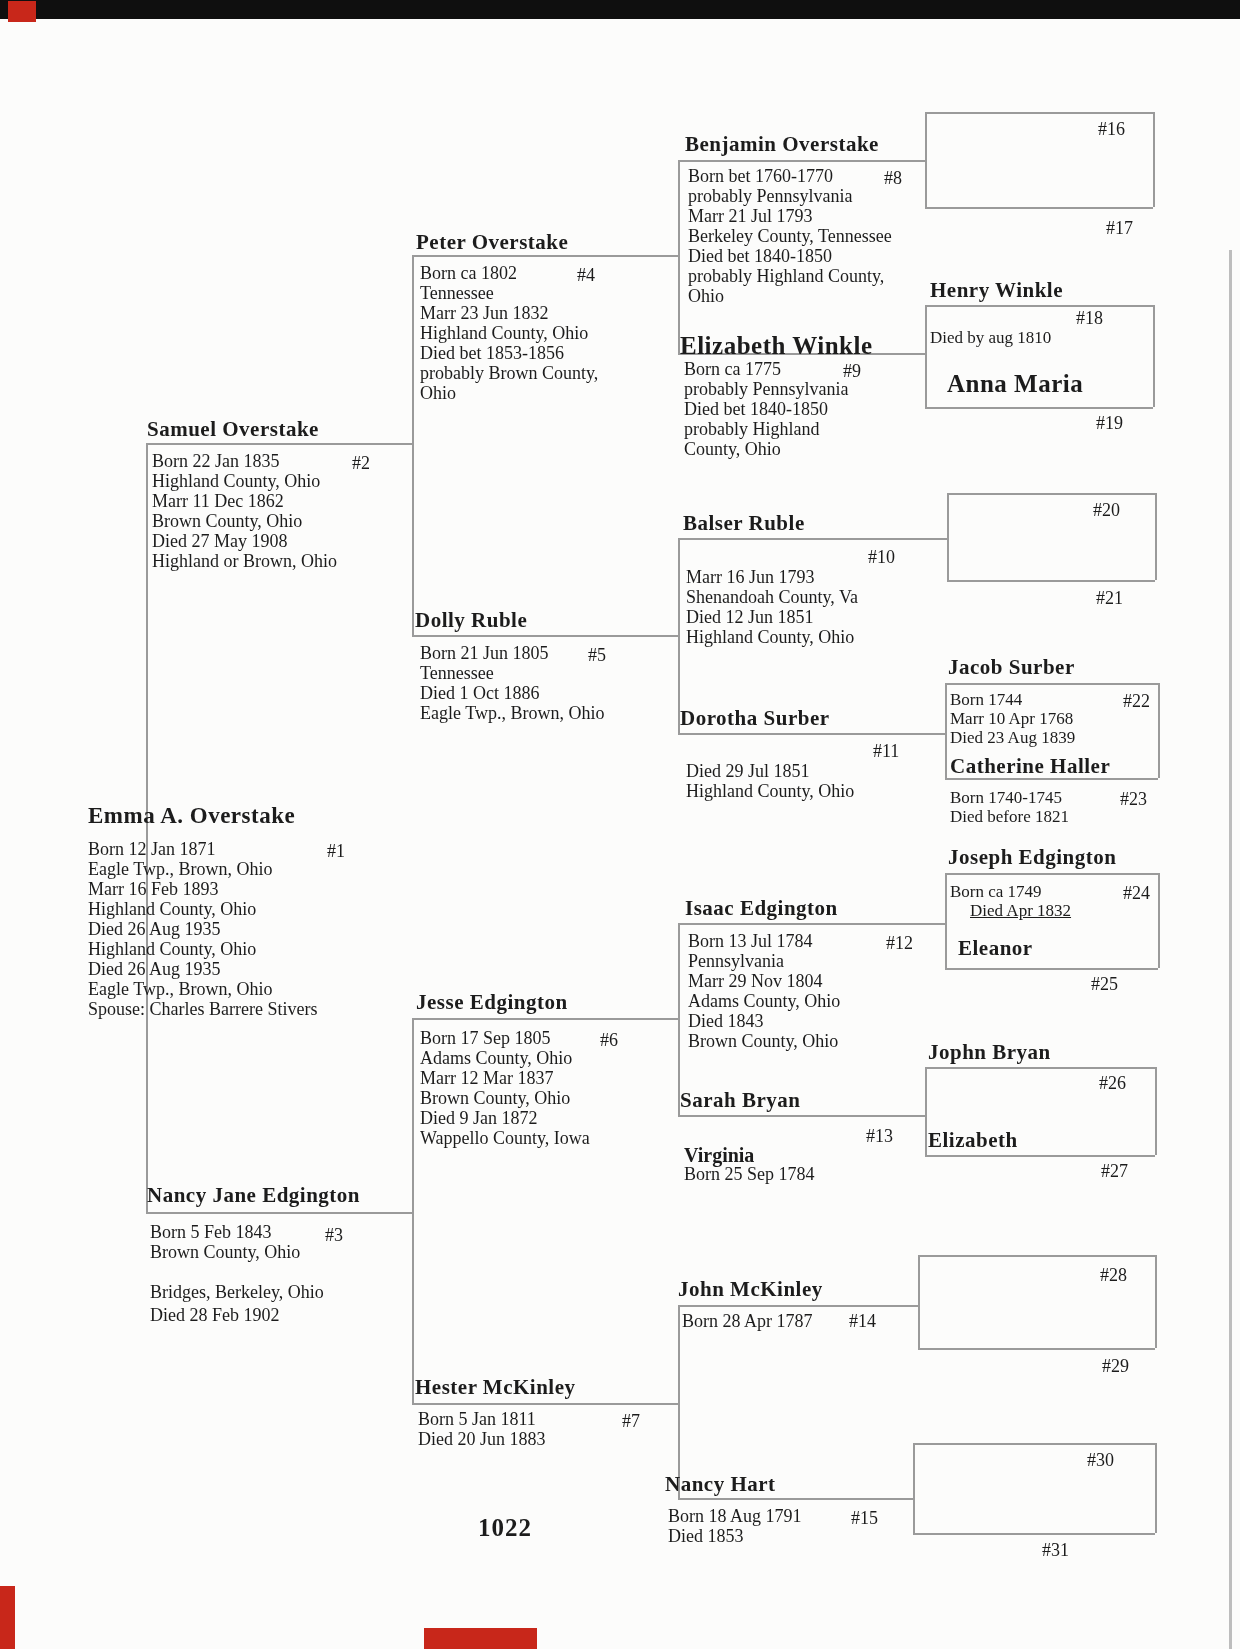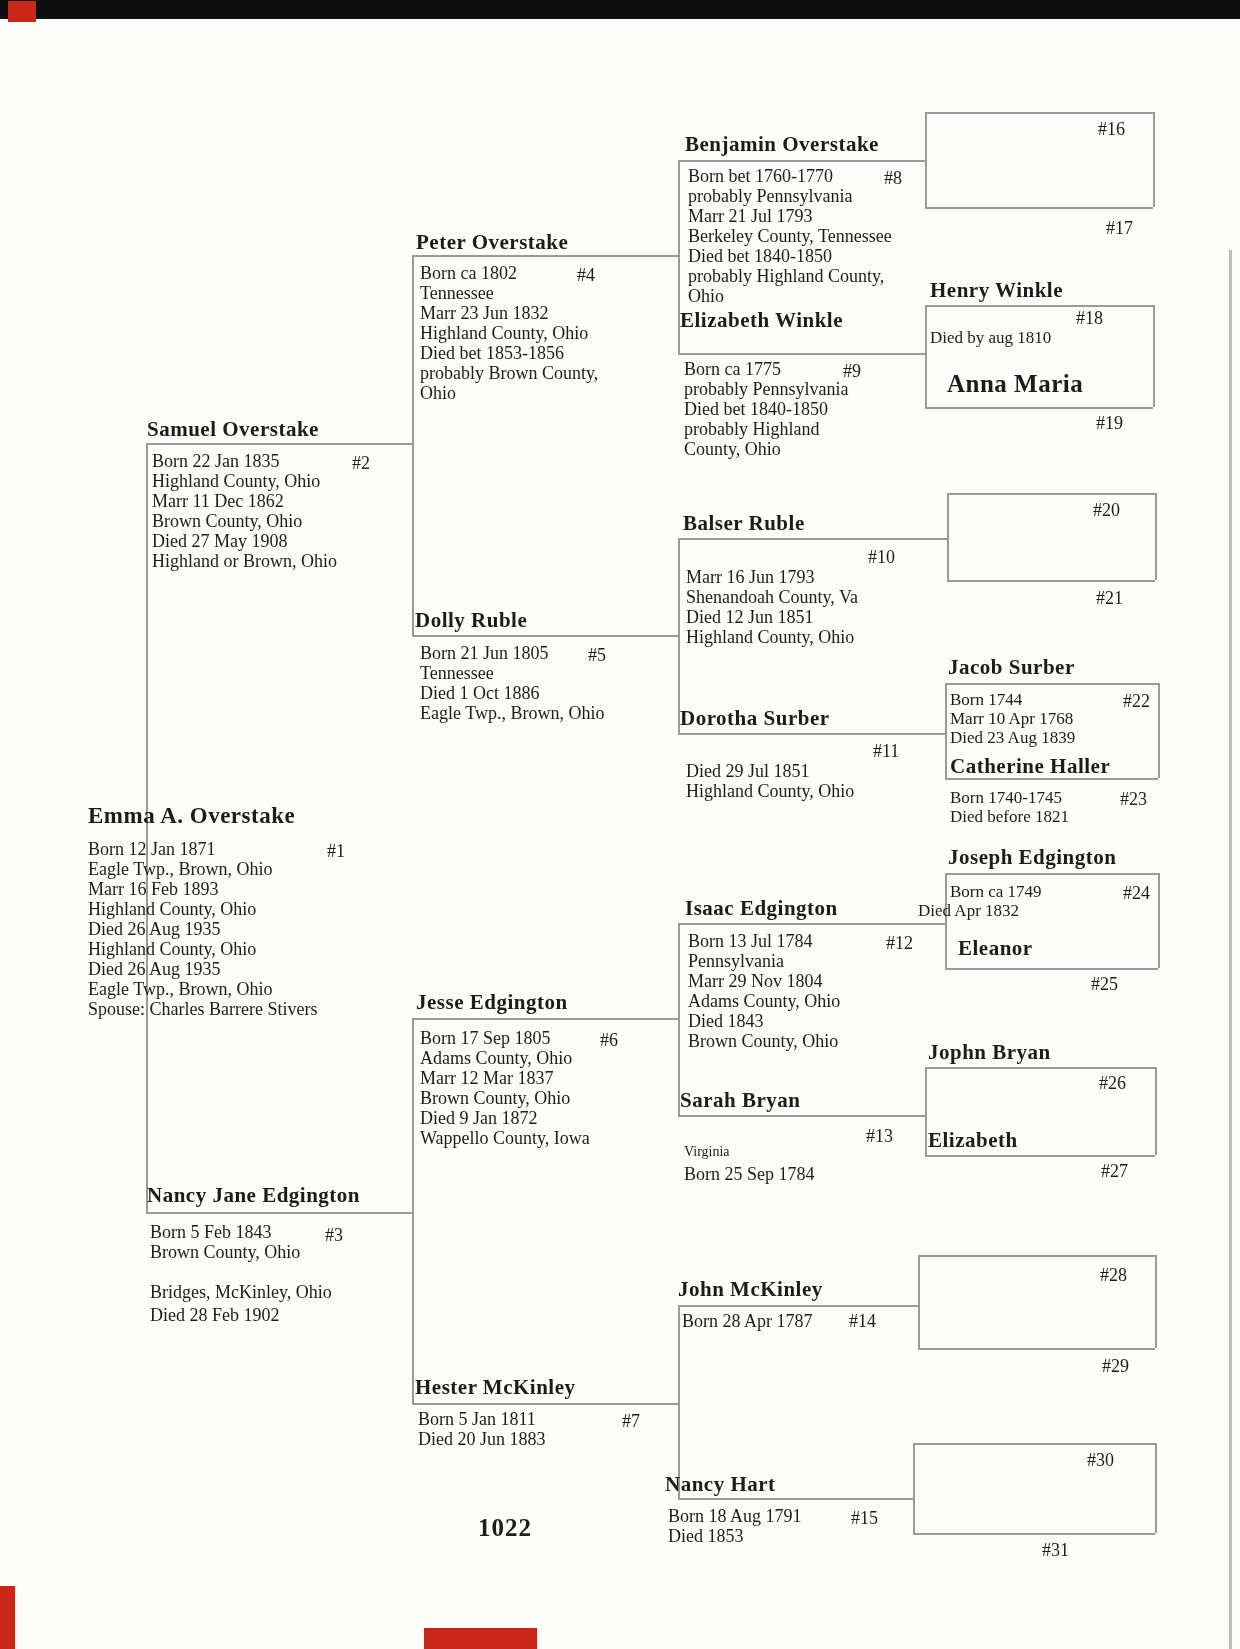--- a/index.html
+++ b/index.html
@@ -96,21 +96,21 @@
       <div class="pline" style="left: 152px; top: 472px; font-size: 18px;">Highland County, Ohio</div>
       <div class="pline" style="left: 152px; top: 492px; font-size: 18px;">Marr 11 Dec 1862</div>
       <div class="pline" style="left: 152px; top: 512px; font-size: 18px;">Brown County, Ohio</div>
       <div class="pline" style="left: 152px; top: 532px; font-size: 18px;">Died 27 May 1908</div>
       <div class="pline" style="left: 152px; top: 552px; font-size: 18px;">Highland or Brown, Ohio</div>
       <div class="pid" style="left: 352px; top: 454px;">#2</div>
       <div class="pname" style="left: 147px; top: 1185px; font-size: 21px;">Nancy Jane Edgington</div>
       <div class="pline" style="left: 150px; top: 1223px; font-size: 18px;">Born 5 Feb 1843</div>
       <div class="pline" style="left: 150px; top: 1243px; font-size: 18px;">Brown County, Ohio</div>
       <div class="pline" style="left: 150px; top: 1263px; font-size: 18px; margin-top: 43px;">Died 28 Feb 1902</div>
-      <div class="pline" style="left: 150px; top: 1283px; font-size: 18px;">Bridges, McKinley, Ohio</div>
+      <div class="pline" style="left: 150px; top: 1283px; font-size: 18px;">Bridges, Berkeley, Ohio</div>
       <div class="pid" style="left: 325px; top: 1226px;">#3</div>
       <div class="pname" style="left: 416px; top: 232px; font-size: 21px;">Peter Overstake</div>
       <div class="pline" style="left: 420px; top: 264px; font-size: 18px;">Born ca 1802</div>
       <div class="pline" style="left: 420px; top: 284px; font-size: 18px;">Tennessee</div>
       <div class="pline" style="left: 420px; top: 304px; font-size: 18px;">Marr 23 Jun 1832</div>
       <div class="pline" style="left: 420px; top: 324px; font-size: 18px;">Highland County, Ohio</div>
       <div class="pline" style="left: 420px; top: 344px; font-size: 18px;">Died bet 1853-1856</div>
       <div class="pline" style="left: 420px; top: 364px; font-size: 18px;">probably Brown County,</div>
       <div class="pline" style="left: 420px; top: 384px; font-size: 18px;">Ohio</div>
       <div class="pid" style="left: 577px; top: 266px;">#4</div>
@@ -134,21 +134,21 @@
       <div class="pid" style="left: 622px; top: 1412px;">#7</div>
       <div class="pname" style="left: 685px; top: 134px; font-size: 21px;">Benjamin Overstake</div>
       <div class="pline" style="left: 688px; top: 167px; font-size: 18px;">Born bet 1760-1770</div>
       <div class="pline" style="left: 688px; top: 187px; font-size: 18px;">probably Pennsylvania</div>
       <div class="pline" style="left: 688px; top: 207px; font-size: 18px;">Marr 21 Jul 1793</div>
       <div class="pline" style="left: 688px; top: 227px; font-size: 18px;">Berkeley County, Tennessee</div>
       <div class="pline" style="left: 688px; top: 247px; font-size: 18px;">Died bet 1840-1850</div>
       <div class="pline" style="left: 688px; top: 267px; font-size: 18px;">probably Highland County,</div>
       <div class="pline" style="left: 688px; top: 287px; font-size: 18px;">Ohio</div>
       <div class="pid" style="left: 884px; top: 169px;">#8</div>
-      <div class="pname" style="left: 680px; top: 310px; font-size: 21px;">Elizabeth Winkle</div>
+      <div class="pname" style="left: 680px; top: 333px; font-size: 25px;">Elizabeth Winkle</div>
       <div class="pline" style="left: 684px; top: 360px; font-size: 18px;">Born ca 1775</div>
       <div class="pline" style="left: 684px; top: 380px; font-size: 18px;">probably Pennsylvania</div>
       <div class="pline" style="left: 684px; top: 400px; font-size: 18px;">Died bet 1840-1850</div>
       <div class="pline" style="left: 684px; top: 420px; font-size: 18px;">probably Highland</div>
       <div class="pline" style="left: 684px; top: 440px; font-size: 18px;">County, Ohio</div>
       <div class="pid" style="left: 843px; top: 362px;">#9</div>
       <div class="pname" style="left: 683px; top: 513px; font-size: 21px;">Balser Ruble</div>
       <div class="pline" style="left: 686px; top: 568px; font-size: 18px;">Marr 16 Jun 1793</div>
       <div class="pline" style="left: 686px; top: 588px; font-size: 18px;">Shenandoah County, Va</div>
       <div class="pline" style="left: 686px; top: 608px; font-size: 18px;">Died 12 Jun 1851</div>
@@ -161,21 +161,21 @@
       <div class="pname" style="left: 685px; top: 898px; font-size: 21px;">Isaac Edgington</div>
       <div class="pline" style="left: 688px; top: 932px; font-size: 18px;">Born 13 Jul 1784</div>
       <div class="pline" style="left: 688px; top: 952px; font-size: 18px;">Pennsylvania</div>
       <div class="pline" style="left: 688px; top: 972px; font-size: 18px;">Marr 29 Nov 1804</div>
       <div class="pline" style="left: 688px; top: 992px; font-size: 18px;">Adams County, Ohio</div>
       <div class="pline" style="left: 688px; top: 1012px; font-size: 18px;">Died 1843</div>
       <div class="pline" style="left: 688px; top: 1032px; font-size: 18px;">Brown County, Ohio</div>
       <div class="pid" style="left: 886px; top: 934px;">#12</div>
       <div class="pname" style="left: 680px; top: 1090px; font-size: 21px;">Sarah Bryan</div>
       <div class="pline" style="left: 684px; top: 1125px; font-size: 18px; margin-top: 40px;">Born 25 Sep 1784</div>
-      <div class="pline" style="left: 684px; top: 1145px; font-size: 14px;">Virginia</div>
+      <div class="pline" style="left: 684px; top: 1145px; font-size: 20px; font-weight: bold;">Virginia</div>
       <div class="pid" style="left: 866px; top: 1127px;">#13</div>
       <div class="pname" style="left: 678px; top: 1279px; font-size: 21px;">John McKinley</div>
       <div class="pline" style="left: 682px; top: 1312px; font-size: 18px;">Born 28 Apr 1787</div>
       <div class="pid" style="left: 849px; top: 1312px;">#14</div>
       <div class="pname" style="left: 665px; top: 1474px; font-size: 21px;">Nancy Hart</div>
       <div class="pline" style="left: 668px; top: 1507px; font-size: 18px;">Born 18 Aug 1791</div>
       <div class="pline" style="left: 668px; top: 1527px; font-size: 18px;">Died 1853</div>
       <div class="pid" style="left: 851px; top: 1509px;">#15</div>
       <div class="pid" style="left: 1098px; top: 120px;">#16</div>
       <div class="pid" style="left: 1106px; top: 219px;">#17</div>
@@ -190,21 +190,21 @@
       <div class="pline" style="left: 950px; top: 691px; font-size: 17px;">Born 1744</div>
       <div class="pline" style="left: 950px; top: 710px; font-size: 17px;">Marr 10 Apr 1768</div>
       <div class="pline" style="left: 950px; top: 729px; font-size: 17px;">Died 23 Aug 1839</div>
       <div class="pid" style="left: 1123px; top: 692px;">#22</div>
       <div class="pname" style="left: 950px; top: 756px; font-size: 21px;">Catherine Haller</div>
       <div class="pline" style="left: 950px; top: 789px; font-size: 17px;">Born 1740-1745</div>
       <div class="pline" style="left: 950px; top: 808px; font-size: 17px;">Died before 1821</div>
       <div class="pid" style="left: 1120px; top: 790px;">#23</div>
       <div class="pname" style="left: 948px; top: 847px; font-size: 21px;">Joseph Edgington</div>
       <div class="pline" style="left: 950px; top: 883px; font-size: 17px;">Born ca 1749</div>
-      <div class="pline" style="left: 918px; top: 902px; font-size: 17px;">Died Apr 1832</div>
+      <div class="pline" style="left: 970px; top: 902px; font-size: 17px; text-decoration: underline;">Died Apr 1832</div>
       <div class="pid" style="left: 1123px; top: 884px;">#24</div>
       <div class="pname" style="left: 958px; top: 938px; font-size: 21px;">Eleanor</div>
       <div class="pid" style="left: 1091px; top: 975px;">#25</div>
       <div class="pname" style="left: 928px; top: 1042px; font-size: 21px;">Jophn Bryan</div>
       <div class="pid" style="left: 1099px; top: 1074px;">#26</div>
       <div class="pname" style="left: 928px; top: 1130px; font-size: 21px;">Elizabeth</div>
       <div class="pid" style="left: 1101px; top: 1162px;">#27</div>
       <div class="pid" style="left: 1100px; top: 1266px;">#28</div>
       <div class="pid" style="left: 1102px; top: 1357px;">#29</div>
       <div class="pid" style="left: 1087px; top: 1451px;">#30</div>

